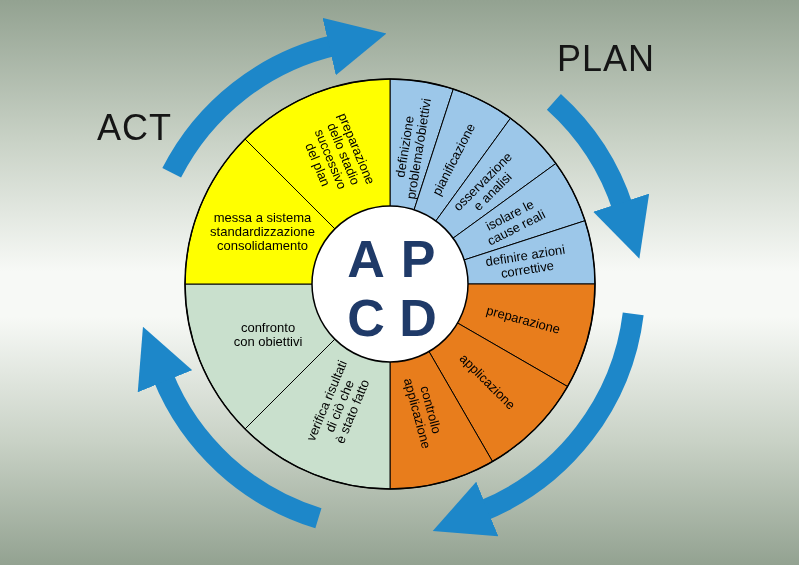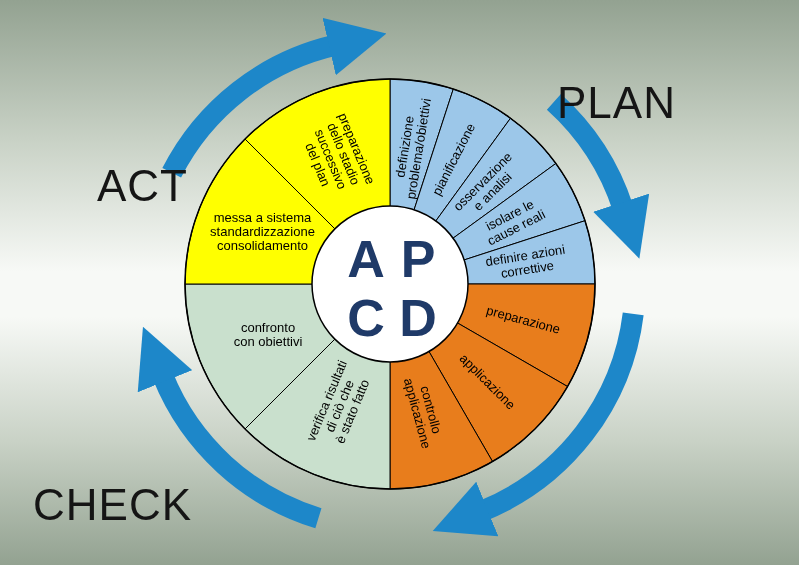--- a/index.html
+++ b/index.html
@@ -6,26 +6,25 @@
   .stage{
     position:relative;
     width:799px;height:565px;
     overflow:hidden;
     background:linear-gradient(180deg,#93a291 0%,#c9d2c6 25%,#f7f9f6 48%,#f7f9f6 56%,#c9d2c6 78%,#93a291 100%);
     font-family:"Liberation Sans",sans-serif;
   }
   .stage svg{position:absolute;left:0;top:0;}
   .phase-label{
     position:absolute;
-    font-size:44px;
+    font-size:36px;
     color:#151515;
     letter-spacing:1px;
     white-space:nowrap;
     user-select:none;
-    margin-top:40px;
   }
   .seg-label{
     font-size:13px;
     fill:#000;
     text-anchor:middle;
   }
   .center-letter{
     font-size:52px;
     font-weight:bold;
     text-anchor:middle;
@@ -79,17 +78,16 @@
         <text class="seg-label" transform="translate(337.2,156.5) rotate(67.5)"><tspan x="0" y="-16.5">preparazione</tspan><tspan x="0" y="-2.5">dello stadio</tspan><tspan x="0" y="11.5">successivo</tspan><tspan x="0" y="25.5">del plan</tspan></text>
       </g>
 
     <circle cx="390" cy="284" r="78" fill="#ffffff" stroke="#000" stroke-width="1.5"></circle>
     <text class="center-letter" x="366" y="277" fill="#1f3a68">A</text>
     <text class="center-letter" x="418" y="277" fill="#1f3a68">P</text>
     <text class="center-letter" x="366" y="336" fill="#1f3a68">C</text>
     <text class="center-letter" x="418" y="336" fill="#1f3a68">D</text>
   </svg>
 
-  <div class="phase-label" style="left:97px;top:121px;">ACT</div>
+  <div class="phase-label" style="left:97px;top:107px;">ACT</div>
   <div class="phase-label" style="left:557px;top:38px;">PLAN</div>
-  <div class="phase-label" style="left:33px;top:440px;">CHECK</div>
 
 </div>
 
 </body></html>

